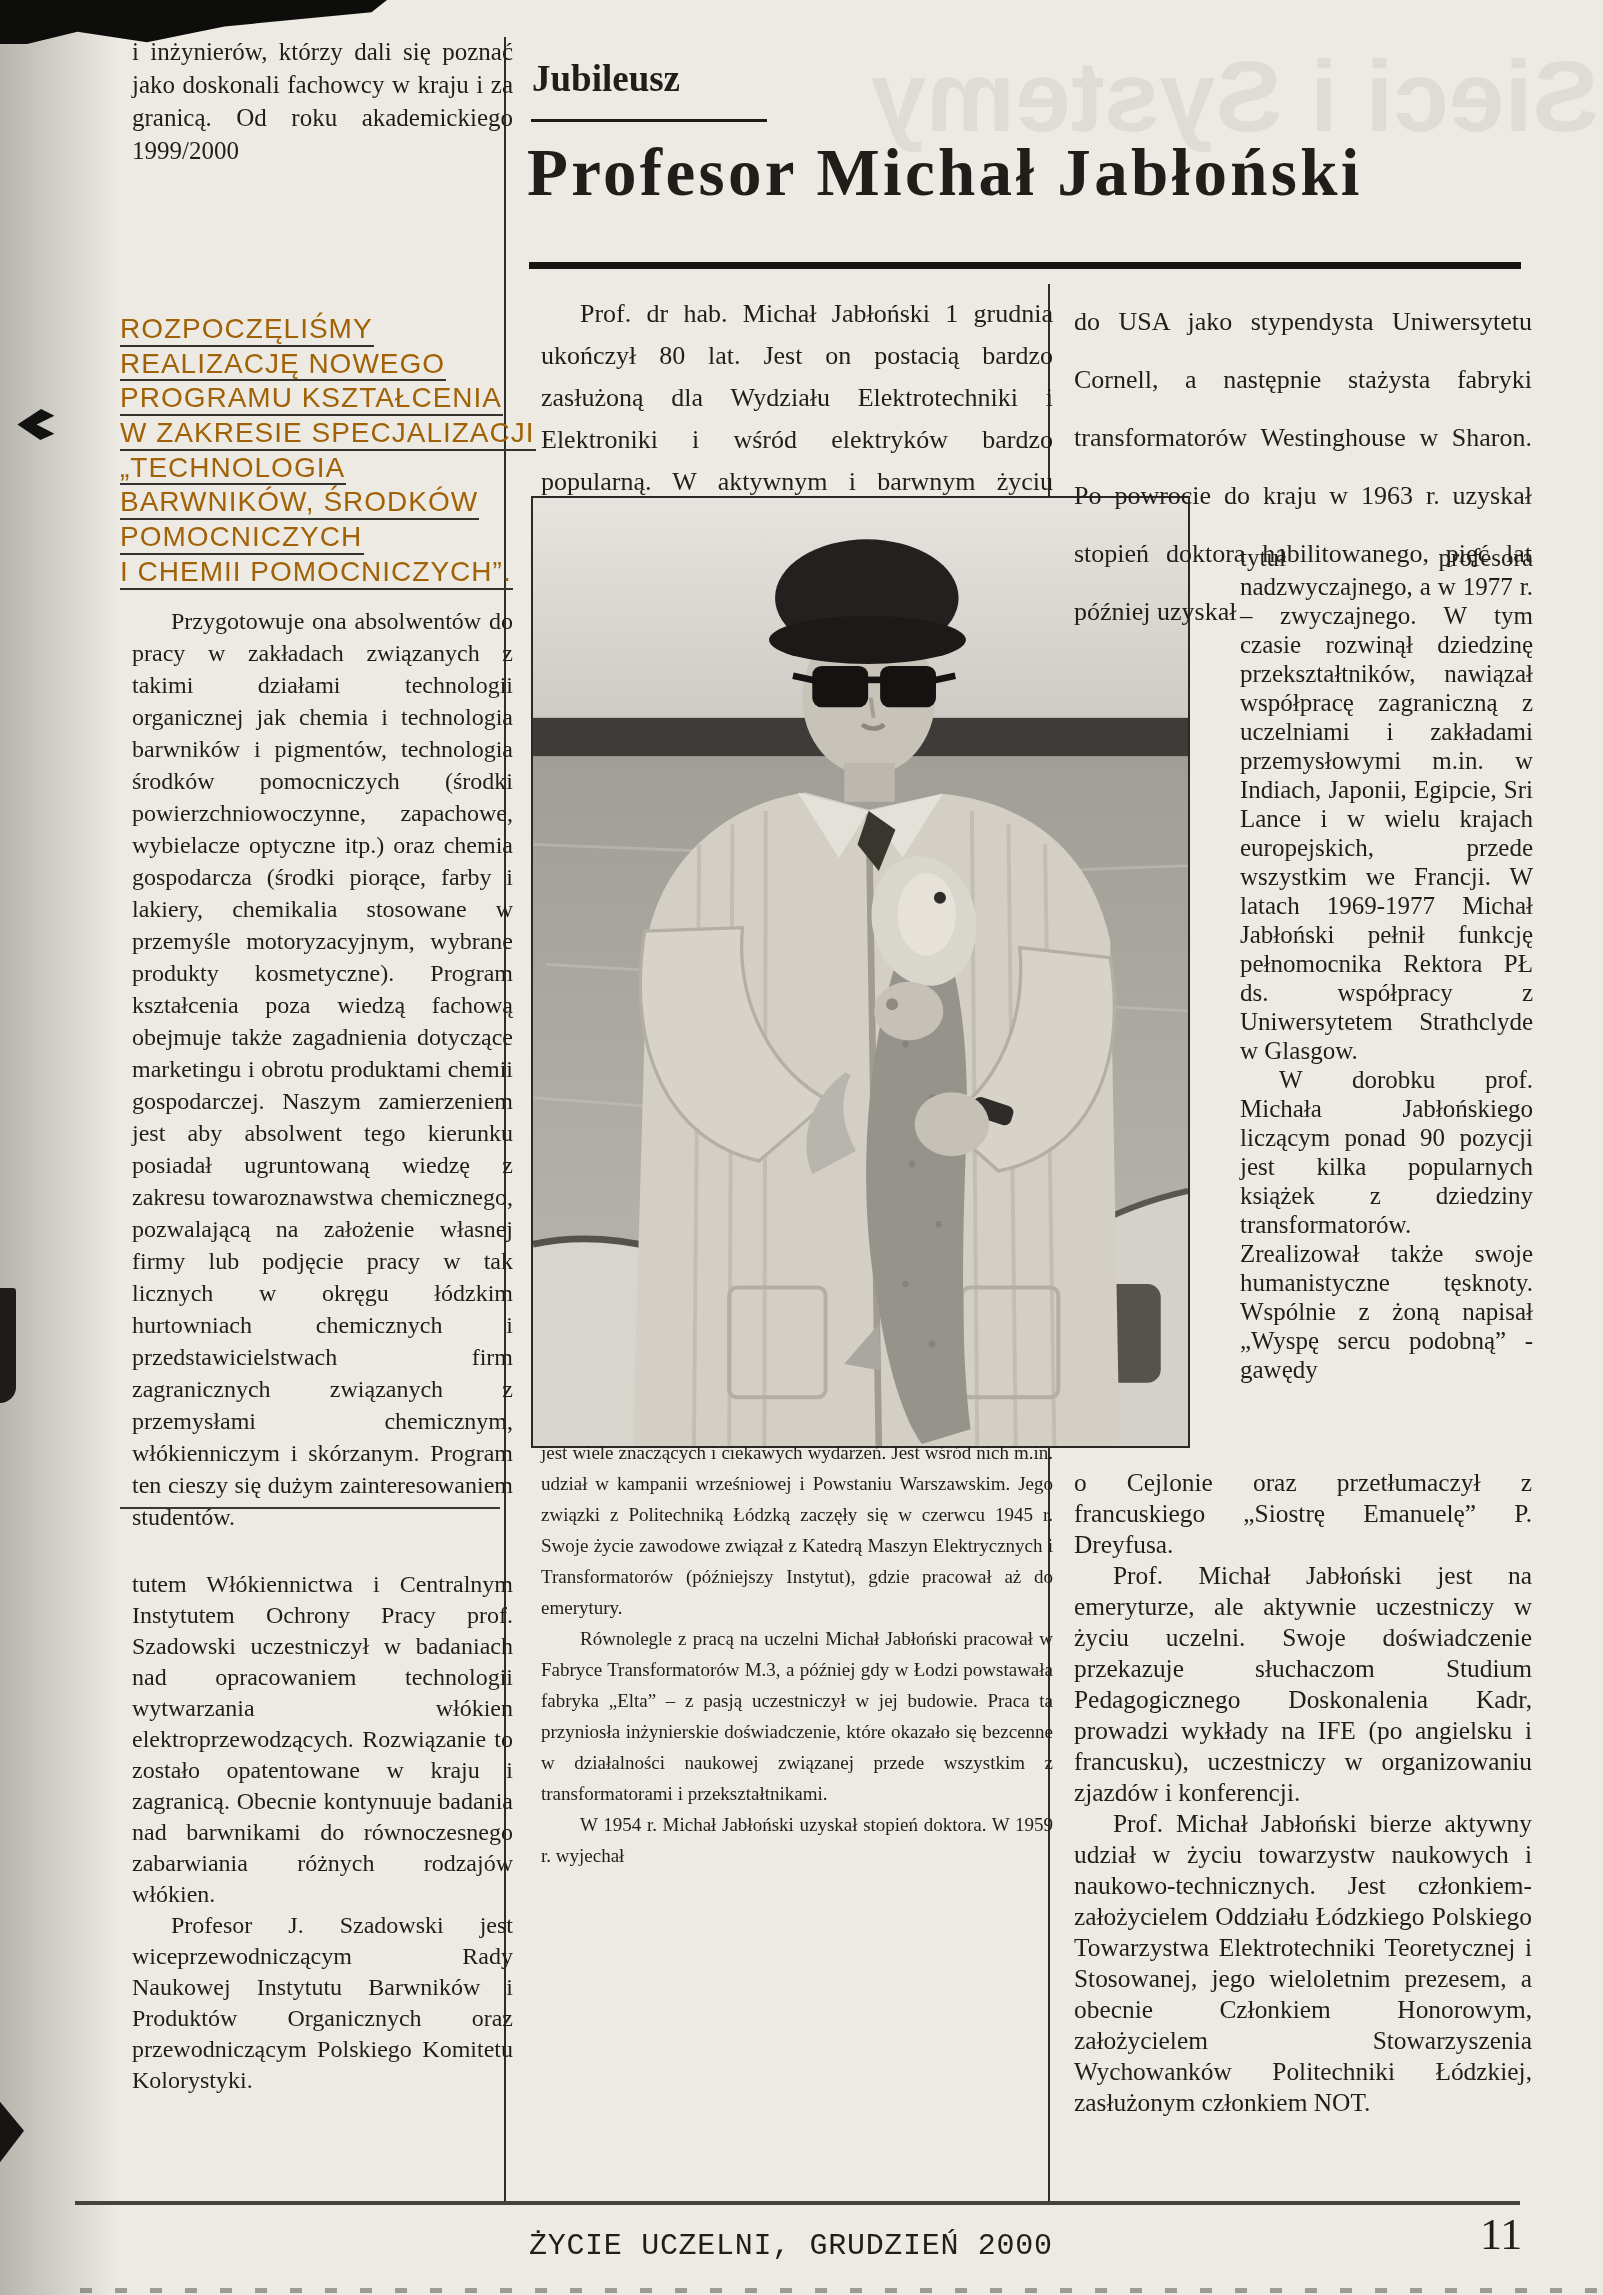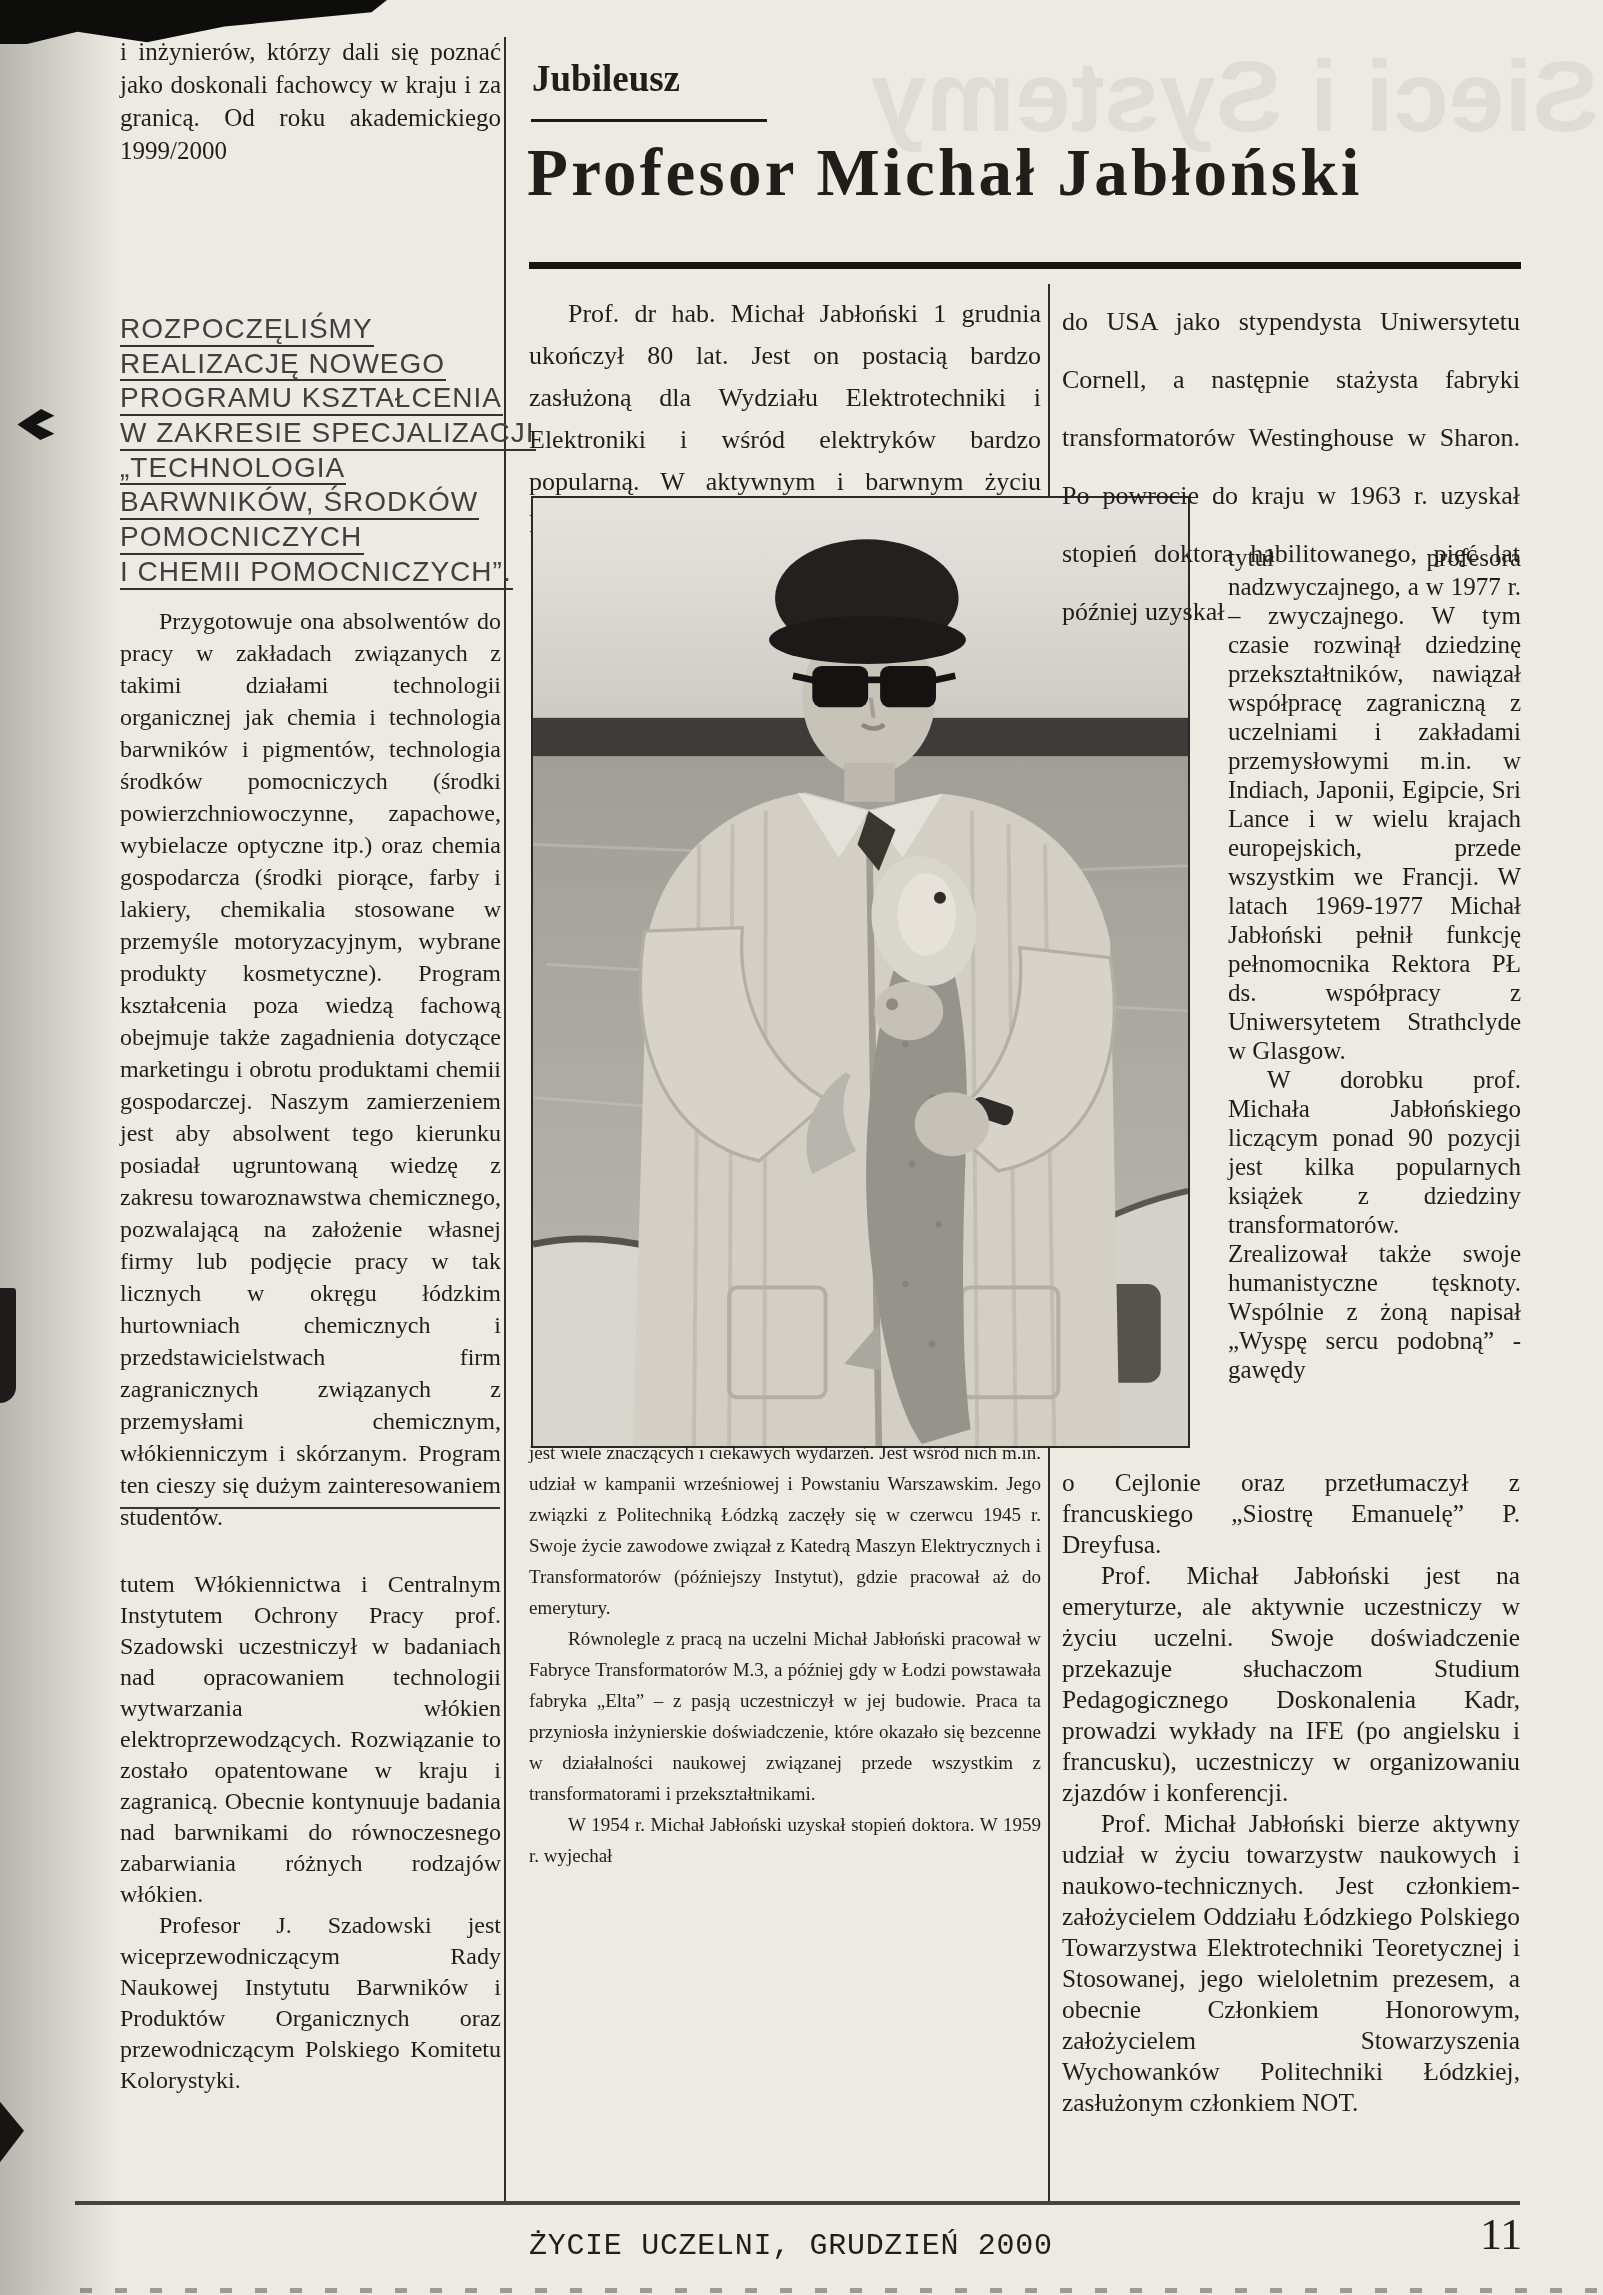--- a/index.html
+++ b/index.html
@@ -6,21 +6,21 @@
   body{background:#b7b4ae;}
   .page{
     position:relative;
     width:1603px;height:2295px;
     background:#edeae4;
     overflow:hidden;
     font-family:"Liberation Serif", serif;
     color:#1f1e1b;
   }
   .abs{position:absolute;}
-  .txt{position:absolute;text-align:justify;color:#1f1e1b;}
+  .txt{position:absolute;text-align:justify;color:#1f1e1b;margin-left:12px;}
   .txt p{margin:0;}
   .txt p.indent{text-indent:39px;}
 
   
   .left-shade{left:0;top:0;width:117px;height:100%;
     background:linear-gradient(90deg, rgba(104,100,93,.40), rgba(104,100,93,0));}
   .art-top{left:0;top:0;width:387px;height:44px;background:#0d0d0c;
     clip-path:polygon(0 0,100% 0,96% 28%,58% 60%,38% 96%,20% 72%,7% 100%,0 100%);}
   .art-arrow{left:17.4px;top:409px;width:37px;height:31px;background:#121211;
     clip-path:polygon(0 50%,64% 0,100% 22%,52% 50%,100% 80%,62% 100%);}
@@ -41,21 +41,21 @@
   .divider-right{left:1048px;top:284px;height:1919px;}
 
   .jubileusz{left:532px;top:60px;font-weight:bold;font-size:37px;line-height:1;}
   .jubileusz-underline{left:531px;top:119px;width:236px;height:3.3px;background:#1c1b19;}
   .headline{left:527px;top:136px;width:994px;font-weight:bold;font-size:67px;
     line-height:1.1;letter-spacing:3.3px;white-space:nowrap;}
   .headline-rule{left:529px;top:262px;width:992px;height:7.4px;background:#161512;}
 
   .colA{left:120px;top:35px;width:381px;font-size:25px;line-height:33px;}
   .progHead{left:120px;top:314px;width:387px;
-    font-family:"Liberation Sans", sans-serif;font-size:28px;letter-spacing:1px;color:#404040;}
+    font-family:"Liberation Sans", sans-serif;font-size:28px;letter-spacing:1px;color:#a16207;}
   .progHead .line{display:table;line-height:30px;padding:0 1.3px 0.7px 0;
     border-bottom:2px solid #34322e;margin-bottom:2px;white-space:nowrap;}
   .colC{left:120px;top:605px;width:381px;font-size:24px;line-height:32px;}
   .rule-left{left:120px;top:1507px;width:380px;height:2px;background:#3a3835;}
   .colD{left:120px;top:1569px;width:381px;font-size:24px;line-height:31px;}
 
   .midLead{left:529px;top:293px;width:512px;font-size:26px;line-height:42px;}
   .rightTop{left:1062px;top:293px;width:458px;font-size:26px;line-height:58px;}
   .rightNarrow{left:1228px;top:543px;width:293px;font-size:25px;line-height:29px;}
   .midBottom{left:529px;top:1437px;width:512px;font-size:19px;line-height:31px;}

